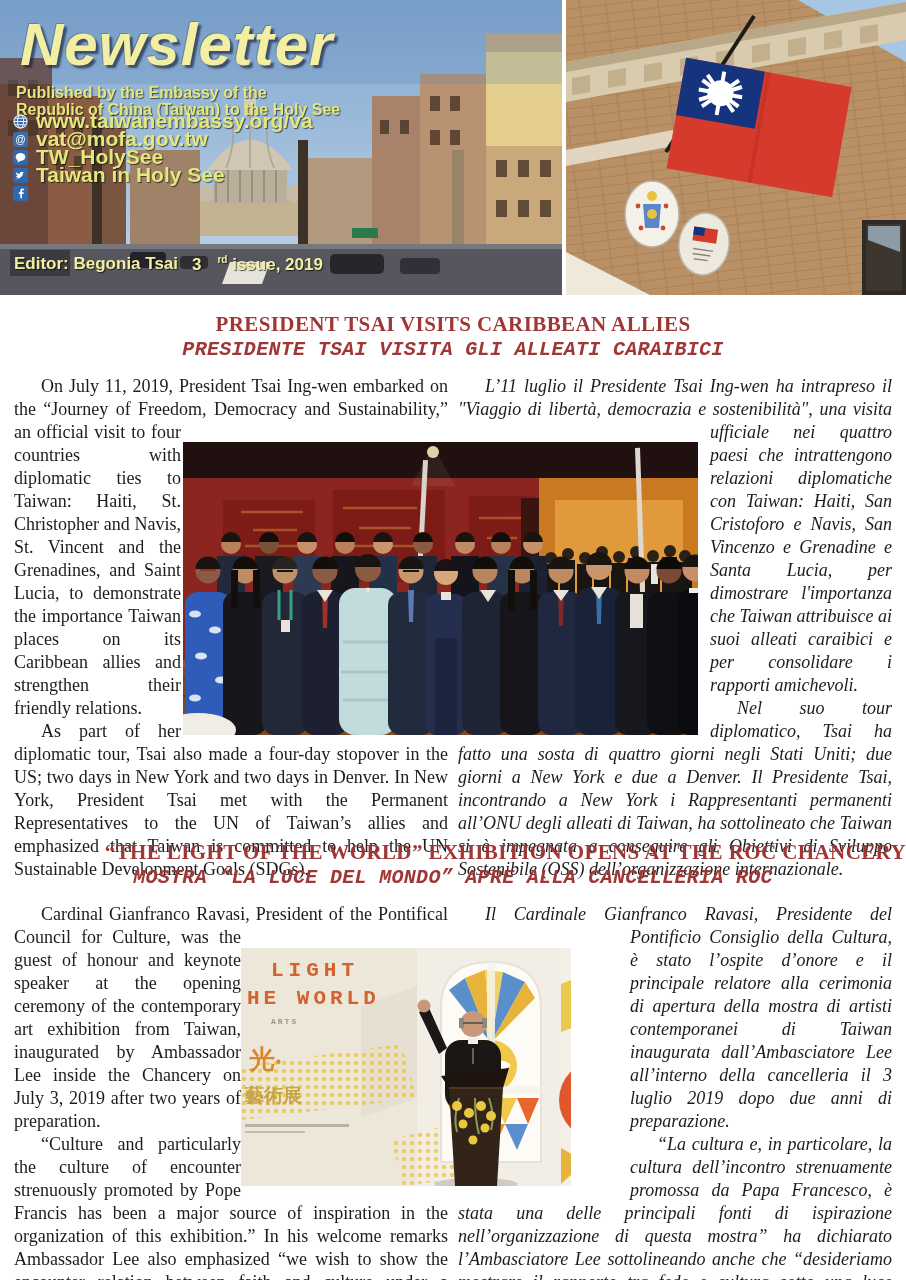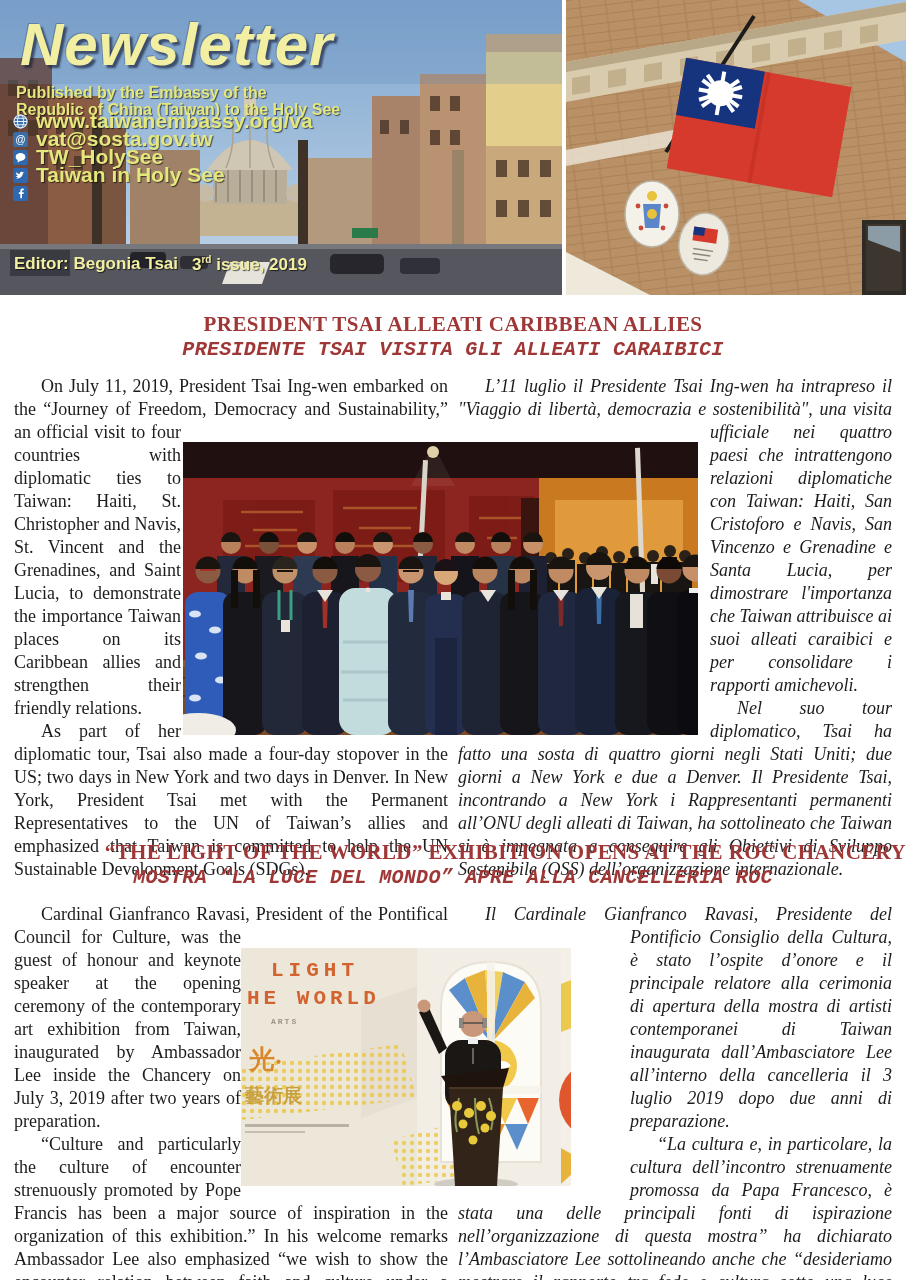--- a/index.html
+++ b/index.html
@@ -18,21 +18,21 @@
       font-size:16px;line-height:17px;color:#E4E77C;text-shadow:1px 1px 1px rgba(0,0,0,.6);}
   .contact-list{position:absolute;top:112px;left:13px;list-style:none;margin:0;padding:0;}
   .contact-row{display:flex;align-items:center;height:18px;}
   .contact-icon{width:15px;height:15px;margin-right:8px;flex:0 0 auto;}
   .contact-label{font-family:"Liberation Sans","DejaVu Sans",sans-serif;font-weight:bold;
       font-size:21px;color:#E4E77C;text-shadow:1px 1px 1px rgba(0,0,0,.6);white-space:nowrap;}
   .editor-row{position:absolute;top:254px;left:14px;width:545px;
       font-family:"Liberation Sans","DejaVu Sans",sans-serif;font-weight:bold;font-size:17px;
       color:#F2EFA2;text-shadow:1px 1px 1px rgba(0,0,0,.65);}
   .issue{position:absolute;left:178px;top:0;}
-  .issue sup{font-size:10px;}
+  .issue sup{font-size:10px;margin-left:16px;}
   
   .headline{position:absolute;left:0;width:906px;margin:0;text-align:center;
       color:#A03737;font-weight:bold;font-size:21px;letter-spacing:.4px;}
   .subheadline{position:absolute;left:0;width:906px;margin:0;text-align:center;
       color:#A03737;font-weight:bold;font-style:italic;font-size:20px;letter-spacing:.3px;font-family:Liberation Mono, monospace;}
   #a1-title{top:312px;} #a1-sub{top:338px;}
   #a2-title{top:840px;text-align:right;} #a2-sub{top:866px;}
   
   .col{position:absolute;width:434px;font-size:18px;line-height:23px;text-align:justify;color:#1c1c1c;}
   .col p{margin:0;text-indent:27px;}
@@ -147,21 +147,21 @@
               <path d="M1,8 H15 M2,4.5 H14 M2,11.5 H14"></path>
             </g>
           </svg>
           <span class="contact-label">www.taiwanembassy.org/va</span>
         </li>
         <li class="contact-row">
           <svg class="contact-icon" viewBox="0 0 16 16">
             <rect width="16" height="16" rx="3" fill="#3A6EA8"></rect>
             <text x="8" y="12" text-anchor="middle" font-size="11" font-family="Liberation Sans,sans-serif" fill="#FFFFFF">@</text>
           </svg>
-          <span class="contact-label">vat@sosta.gov.tw</span>
+          <span class="contact-label">vat@mofa.gov.tw</span>
         </li>
         <li class="contact-row">
           <svg class="contact-icon" viewBox="0 0 16 16">
             <rect width="16" height="16" rx="3" fill="#2E68B0"></rect>
             <ellipse cx="8" cy="7.4" rx="5.2" ry="4.2" fill="#FFFFFF"></ellipse>
             <polygon points="5,10.5 5,13.5 8.4,10.8" fill="#FFFFFF"></polygon>
           </svg>
           <span class="contact-label">TW_HolySee</span>
         </li>
         <li class="contact-row">
@@ -247,21 +247,21 @@
             <ellipse cx="138" cy="244" rx="25" ry="31" fill="#EDE9DE" stroke="#BDB5A5" stroke-width="1.5"></ellipse>
             <rect x="126" y="228" width="24" height="14" fill="#D63A2C"></rect>
             <rect x="126" y="228" width="11" height="8" fill="#16337E"></rect>
             <path d="M128,250 h20 M128,255 h18 M130,260 h14" stroke="#8A8578" stroke-width="1.4"></path>
           </g>
         </g>
       </svg>
     </div>
   </header>
 
-  <h2 class="headline" id="a1-title">PRESIDENT TSAI ALLEATI CARIBBEAN ALLIES</h2>
+  <h2 class="headline" id="a1-title">PRESIDENT TSAI VISITS CARIBBEAN ALLIES</h2>
   <h3 class="subheadline" id="a1-sub">PRESIDENTE TSAI VISITA GLI ALLEATI CARAIBICI</h3>
 
   <div class="col en" id="a1-en">
     <div class="sp-r"></div>
     <p>On July 11, 2019, President Tsai Ing-wen embarked on the “Journey of Freedom, Democracy and Sustainability,” an official visit to four countries with diplomatic ties to Taiwan: Haiti, St. Christopher and Navis, St. Vincent and the Grenadines, and Saint Lucia, to demonstrate the importance Taiwan places on its Caribbean allies and strengthen their friendly relations.</p>
     <p>As part of her diplomatic tour, Tsai also made a four-day stopover in the US; two days in New York and two days in Denver. In New York, President Tsai met with the Permanent Representatives to the UN of Taiwan’s allies and emphasized that Taiwan is committed to help the UN Sustainable Development Goals (SDGs).</p>
   </div>
 
   <div class="col it" id="a1-it">
     <div class="sp-l"></div>

